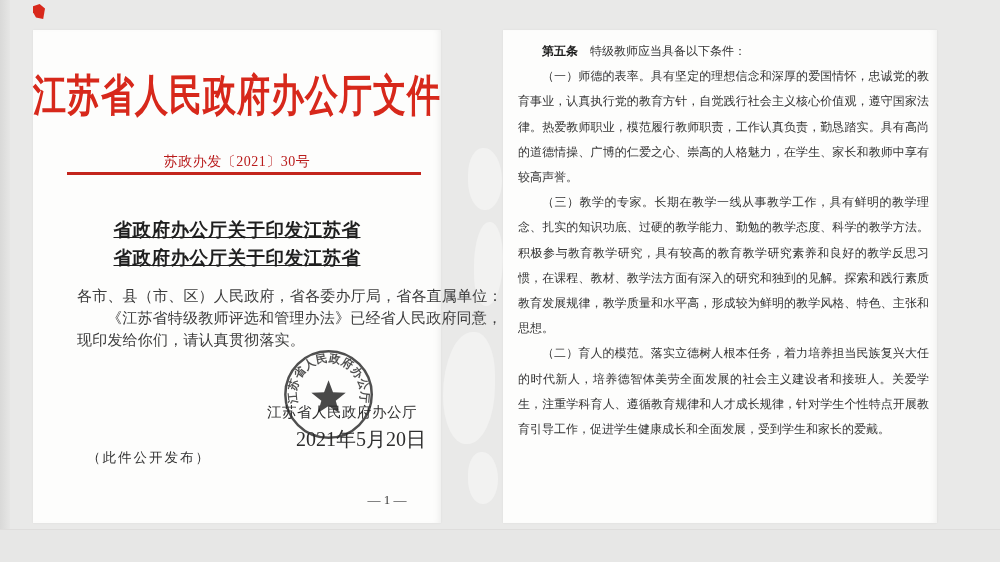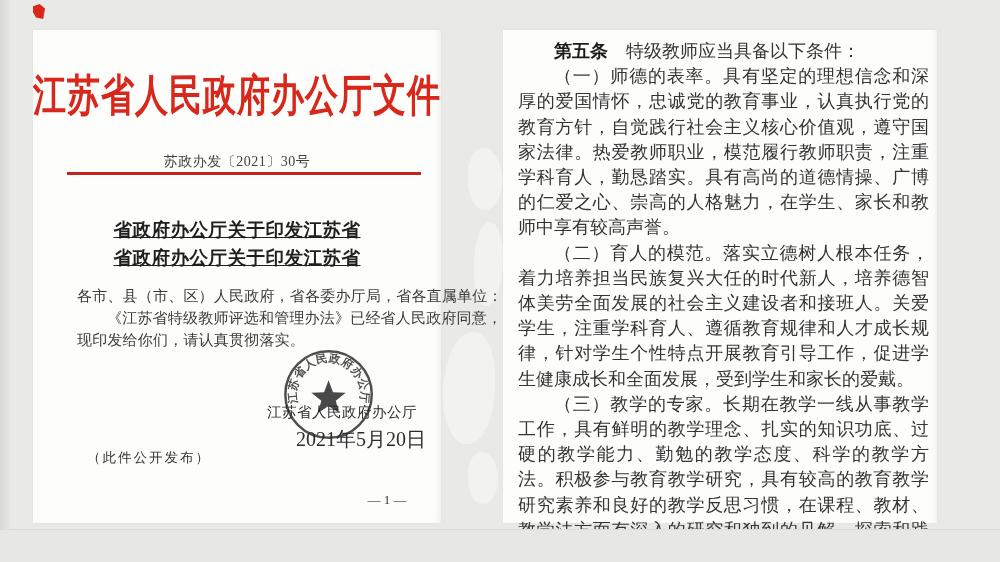--- a/index.html
+++ b/index.html
@@ -23,38 +23,38 @@
     box-shadow:inset -6px 0 8px -6px rgba(0,0,0,.10),0 0 2px rgba(0,0,0,.06);}
   .page-right{left:503px;top:30px;width:434px;height:493px;
     box-shadow:inset -6px 0 8px -6px rgba(0,0,0,.08),0 0 2px rgba(0,0,0,.06);
     box-sizing:border-box;padding:9px 8px 0 15px;}
   
   .header-title{position:absolute;left:0;top:44px;width:100%;text-align:center;
     font-family:"Liberation Sans","DejaVu Sans",sans-serif;
     font-weight:800;font-size:33px;letter-spacing:1px;color:#d7281b;
     transform:scaleY(1.32);transform-origin:center;white-space:nowrap;}
   .doc-number{position:absolute;left:0;top:123px;width:100%;text-align:center;
-    font-size:14px;color:#404040;letter-spacing:.5px;}
+    font-size:14px;color:#b91c1c;letter-spacing:.5px;}
   .red-rule{position:absolute;left:34px;top:142px;width:354px;height:3px;background:#c3251d;}
   .doc-title{position:absolute;left:0;top:186px;width:100%;text-align:center;
     font-weight:bold;font-size:18.5px;line-height:28px;color:#1f1f1f;letter-spacing:.5px;text-decoration:underline;}
   .body-text{position:absolute;left:44px;top:255px;width:358px;
     font-size:15px;line-height:22px;color:#3b3b3b;letter-spacing:.2px;}
   .body-line{white-space:nowrap;}
   .body-line.indent{text-indent:2em;}
   .seal{position:absolute;left:249px;top:318px;width:95px;height:95px;opacity:.82;}
   .signer{position:absolute;left:234px;top:373px;font-size:14.5px;color:#2d2d2d;
     letter-spacing:.5px;white-space:nowrap;}
   .issue-date{position:absolute;left:263px;top:396px;font-size:20px;color:#2d2d2d;white-space:nowrap;}
   .public-note{position:absolute;left:54px;top:419px;font-size:13.5px;color:#333;
     letter-spacing:2px;white-space:nowrap;}
   .page-number{position:absolute;left:300px;top:462px;width:108px;text-align:center;
     font-size:13px;color:#3a3a3a;}
   
-  .article p{margin:0;font-size:18px;line-height:25.2px;color:#353535;
+  .article p{margin:0;font-size:12px;line-height:25.2px;color:#353535;
     text-align:justify;text-indent:2em;}
   .article .lead{font-family:"Liberation Sans","DejaVu Sans",sans-serif;
     font-weight:bold;color:#1c1c1c;}
 </style>
 </head>
 <body>
 
 <div class="screen">
 
   <div class="edge-strip"></div>
@@ -102,21 +102,21 @@
 
     <div class="public-note">（此件公开发布）</div>
 
     <div class="page-number">— 1 —</div>
   </div>
 
   <div class="page page-right">
     <div class="article">
       <p><span class="lead">第五条</span><span>　特级教师应当具备以下条件：</span></p>
       <div>
-          <p>（一）师德的表率。具有坚定的理想信念和深厚的爱国情怀，忠诚党的教育事业，认真执行党的教育方针，自觉践行社会主义核心价值观，遵守国家法律。热爱教师职业，模范履行教师职责，注重学科育人，勤恳踏实。具有高尚的道德情操、广博的仁爱之心、崇高的人格魅力，在学生、家长和教师中享有较高声誉。</p>
+          <p>（一）师德的表率。具有坚定的理想信念和深厚的爱国情怀，忠诚党的教育事业，认真执行党的教育方针，自觉践行社会主义核心价值观，遵守国家法律。热爱教师职业，模范履行教师职责，工作认真负责，勤恳踏实。具有高尚的道德情操、广博的仁爱之心、崇高的人格魅力，在学生、家长和教师中享有较高声誉。</p>
+          <p>（三）教学的专家。长期在教学一线从事教学工作，具有鲜明的教学理念、扎实的知识功底、过硬的教学能力、勤勉的教学态度、科学的教学方法。积极参与教育教学研究，具有较高的教育教学研究素养和良好的教学反思习惯，在课程、教材、教学法方面有深入的研究和独到的见解。探索和践行素质教育发展规律，教学质量和水平高，形成较为鲜明的教学风格、特色、主张和思想。</p>
           <p>（二）育人的模范。落实立德树人根本任务，着力培养担当民族复兴大任的时代新人，培养德智体美劳全面发展的社会主义建设者和接班人。关爱学生，注重学科育人、遵循教育规律和人才成长规律，针对学生个性特点开展教育引导工作，促进学生健康成长和全面发展，受到学生和家长的爱戴。</p>
-          <p>（三）教学的专家。长期在教学一线从事教学工作，具有鲜明的教学理念、扎实的知识功底、过硬的教学能力、勤勉的教学态度、科学的教学方法。积极参与教育教学研究，具有较高的教育教学研究素养和良好的教学反思习惯，在课程、教材、教学法方面有深入的研究和独到的见解。探索和践行素质教育发展规律，教学质量和水平高，形成较为鲜明的教学风格、特色、主张和思想。</p>
         </div>
     </div>
   </div>
 
   <div class="bottom-band"></div>
 </div>
 
 </body></html>

